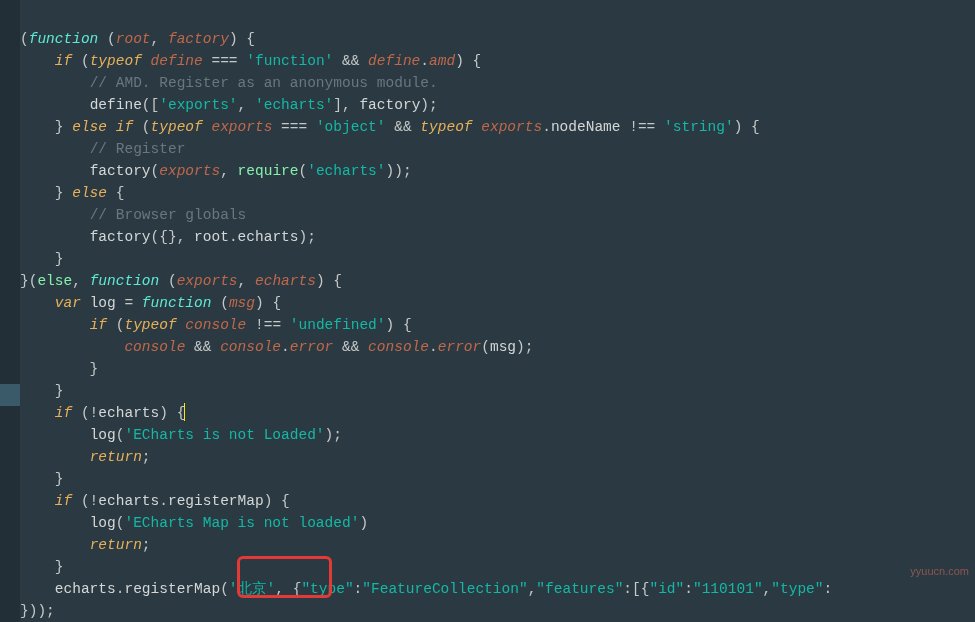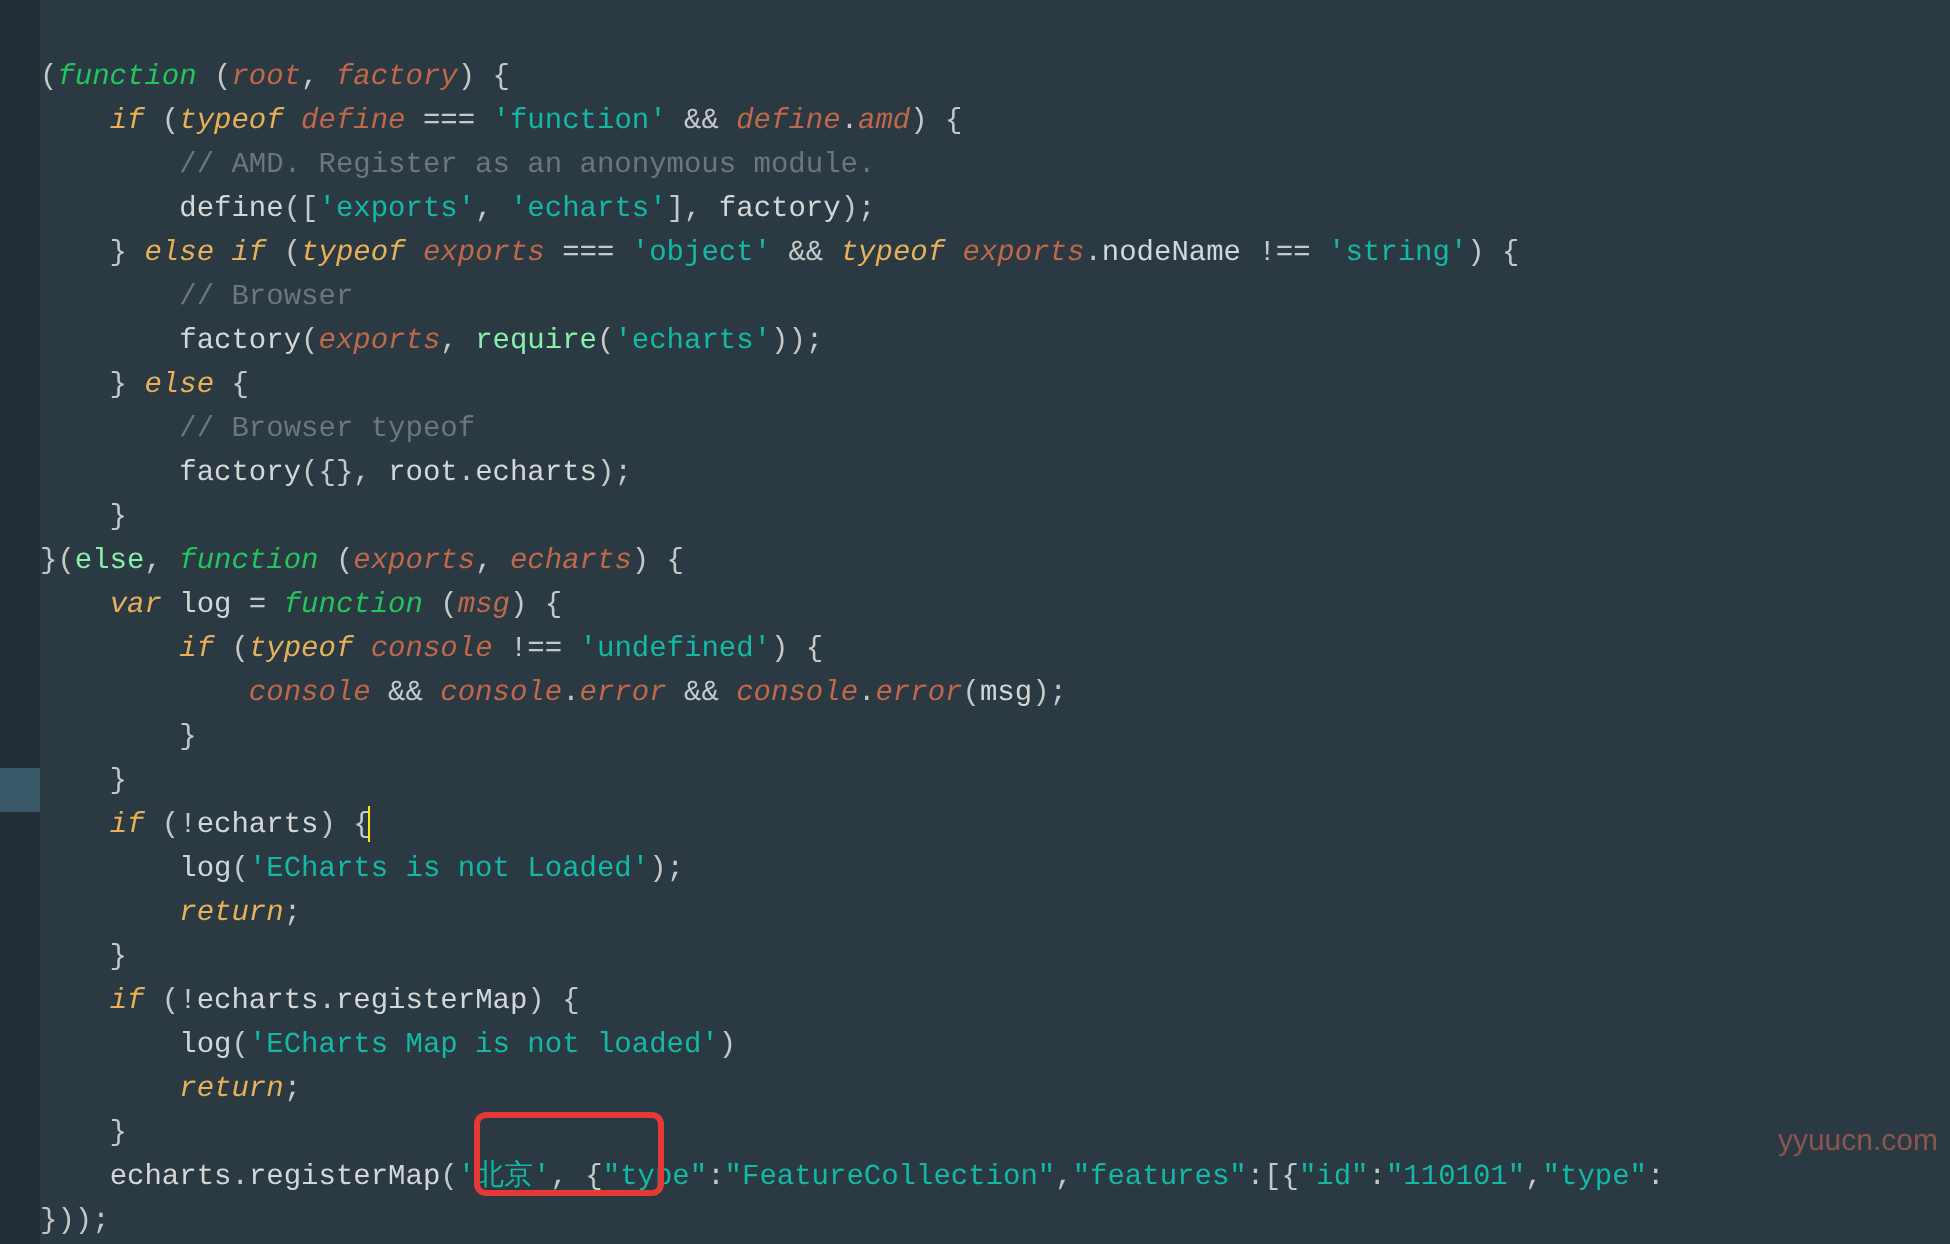--- a/index.html
+++ b/index.html
@@ -31,21 +31,21 @@
     top: 384px;
   }
   .code {
     position: absolute;
     left: 20px;
     top: 6px;
     white-space: pre;
     font-family: Consolas, 'Courier New', monospace;
   }
   .k  { color: #e8b159; font-style: italic; }                          
-  .fn { color: #22c55e; font-style: italic; }      
+  .fn { color: #5eead4; font-style: italic; }      
   .id { color: #d4d7d6; }                          
   .v  { color: #c1674a; font-style: italic; }      
   .s  { color: #14b8a6; }                          
   .c  { color: #6a7680; }      
   .p  { color: #c5c8c6; }                          
   .y  { color: #86efac; }
   .cursor {
     display: inline-block;
     width: 1px;
     height: 18px;
@@ -62,42 +62,42 @@
     width: 95px;
     height: 42px;
     pointer-events: none;
   }
   .watermark {
     position: absolute;
     right: 6px;
     bottom: 40px;
     color: #d86b5a;
     opacity: 0.55;
-    font-size: 15px;
+    font-size: 11px;
     font-family: sans-serif;
     pointer-events: none;
   }
 </style>
 </head>
 <body>
 
 <div class="gutter">
   <div class="marker"></div>
 </div>
 
 <div class="code">
 <span class="p">(</span><span class="fn">function</span><span class="p"> (</span><span class="v">root</span><span class="p">, </span><span class="v">factory</span><span class="p">) {</span>
 <span class="p">    </span><span class="k">if</span><span class="p"> (</span><span class="k">typeof</span><span class="p"> </span><span class="v">define</span><span class="p"> === </span><span class="s">'function'</span><span class="p"> &amp;&amp; </span><span class="v">define</span><span class="p">.</span><span class="v">amd</span><span class="p">) {</span>
 <span class="p">        </span><span class="c">// AMD. Register as an anonymous module.</span>
 <span class="p">        </span><span class="id">define</span><span class="p">([</span><span class="s">'exports'</span><span class="p">, </span><span class="s">'echarts'</span><span class="p">], </span><span class="id">factory</span><span class="p">);</span>
 <span class="p">    } </span><span class="k">else</span><span class="p"> </span><span class="k">if</span><span class="p"> (</span><span class="k">typeof</span><span class="p"> </span><span class="v">exports</span><span class="p"> === </span><span class="s">'object'</span><span class="p"> &amp;&amp; </span><span class="k">typeof</span><span class="p"> </span><span class="v">exports</span><span class="p">.</span><span class="id">nodeName</span><span class="p"> !== </span><span class="s">'string'</span><span class="p">) {</span>
-<span class="p">        </span><span class="c">// Browser</span>
+<span class="p">        </span><span class="c">// Register</span>
 <span class="p">        </span><span class="id">factory</span><span class="p">(</span><span class="v">exports</span><span class="p">, </span><span class="y">require</span><span class="p">(</span><span class="s">'echarts'</span><span class="p">));</span>
 <span class="p">    } </span><span class="k">else</span><span class="p"> {</span>
-<span class="p">        </span><span class="c">// Browser typeof</span>
+<span class="p">        </span><span class="c">// Browser globals</span>
 <span class="p">        </span><span class="id">factory</span><span class="p">({}, </span><span class="id">root</span><span class="p">.</span><span class="id">echarts</span><span class="p">);</span>
 <span class="p">    }</span>
 <span class="p">}(</span><span class="y">else</span><span class="p">, </span><span class="fn">function</span><span class="p"> (</span><span class="v">exports</span><span class="p">, </span><span class="v">echarts</span><span class="p">) {</span>
 <span class="p">    </span><span class="k">var</span><span class="p"> </span><span class="id">log</span><span class="p"> = </span><span class="fn">function</span><span class="p"> (</span><span class="v">msg</span><span class="p">) {</span>
 <span class="p">        </span><span class="k">if</span><span class="p"> (</span><span class="k">typeof</span><span class="p"> </span><span class="v">console</span><span class="p"> !== </span><span class="s">'undefined'</span><span class="p">) {</span>
 <span class="p">            </span><span class="v">console</span><span class="p"> &amp;&amp; </span><span class="v">console</span><span class="p">.</span><span class="v">error</span><span class="p"> &amp;&amp; </span><span class="v">console</span><span class="p">.</span><span class="v">error</span><span class="p">(</span><span class="id">msg</span><span class="p">);</span>
 <span class="p">        }</span>
 <span class="p">    }</span>
 <span class="p">    </span><span class="k">if</span><span class="p"> (!</span><span class="id">echarts</span><span class="p">) {</span><span class="cursor"></span>
 <span class="p">        </span><span class="id">log</span><span class="p">(</span><span class="s">'ECharts is not Loaded'</span><span class="p">);</span>

